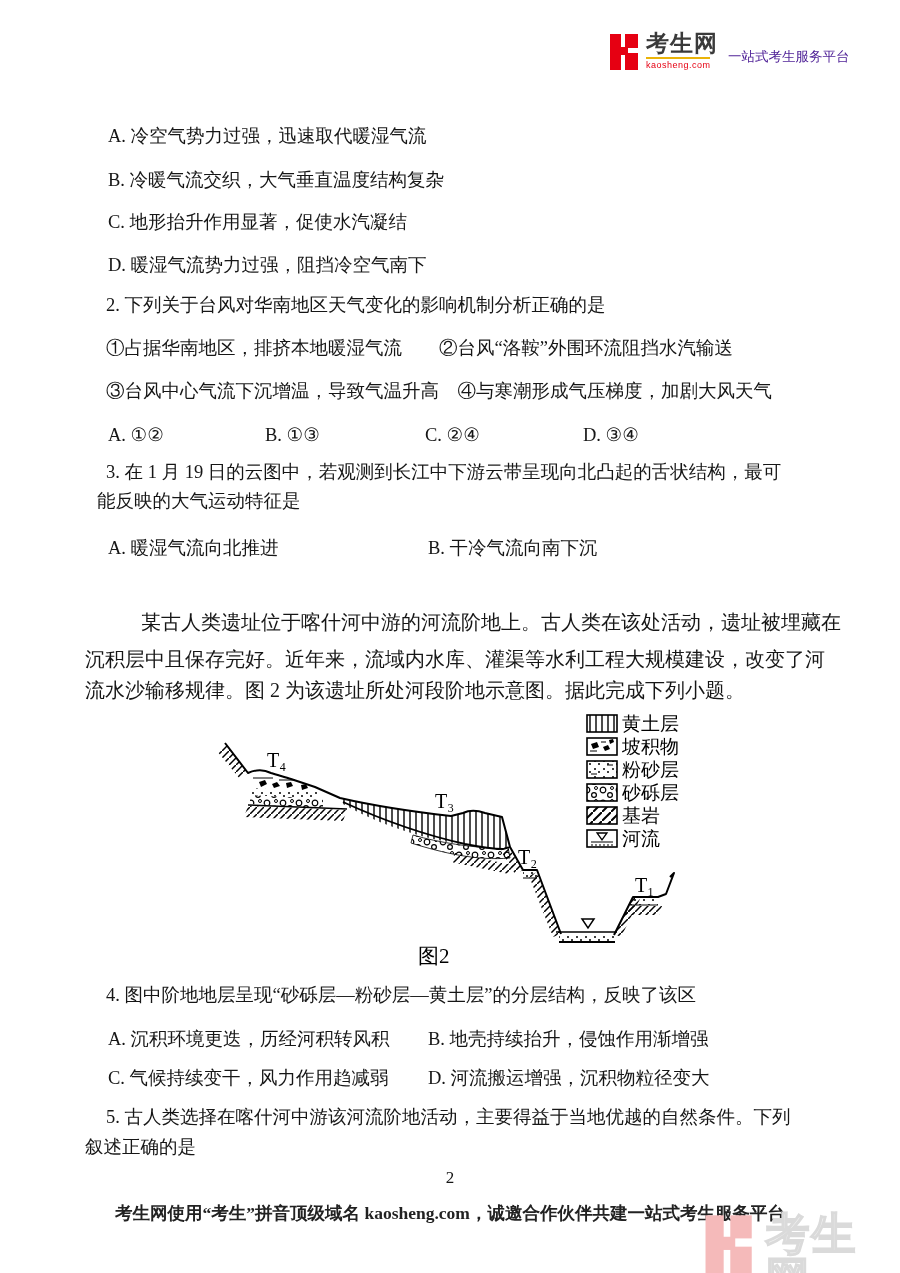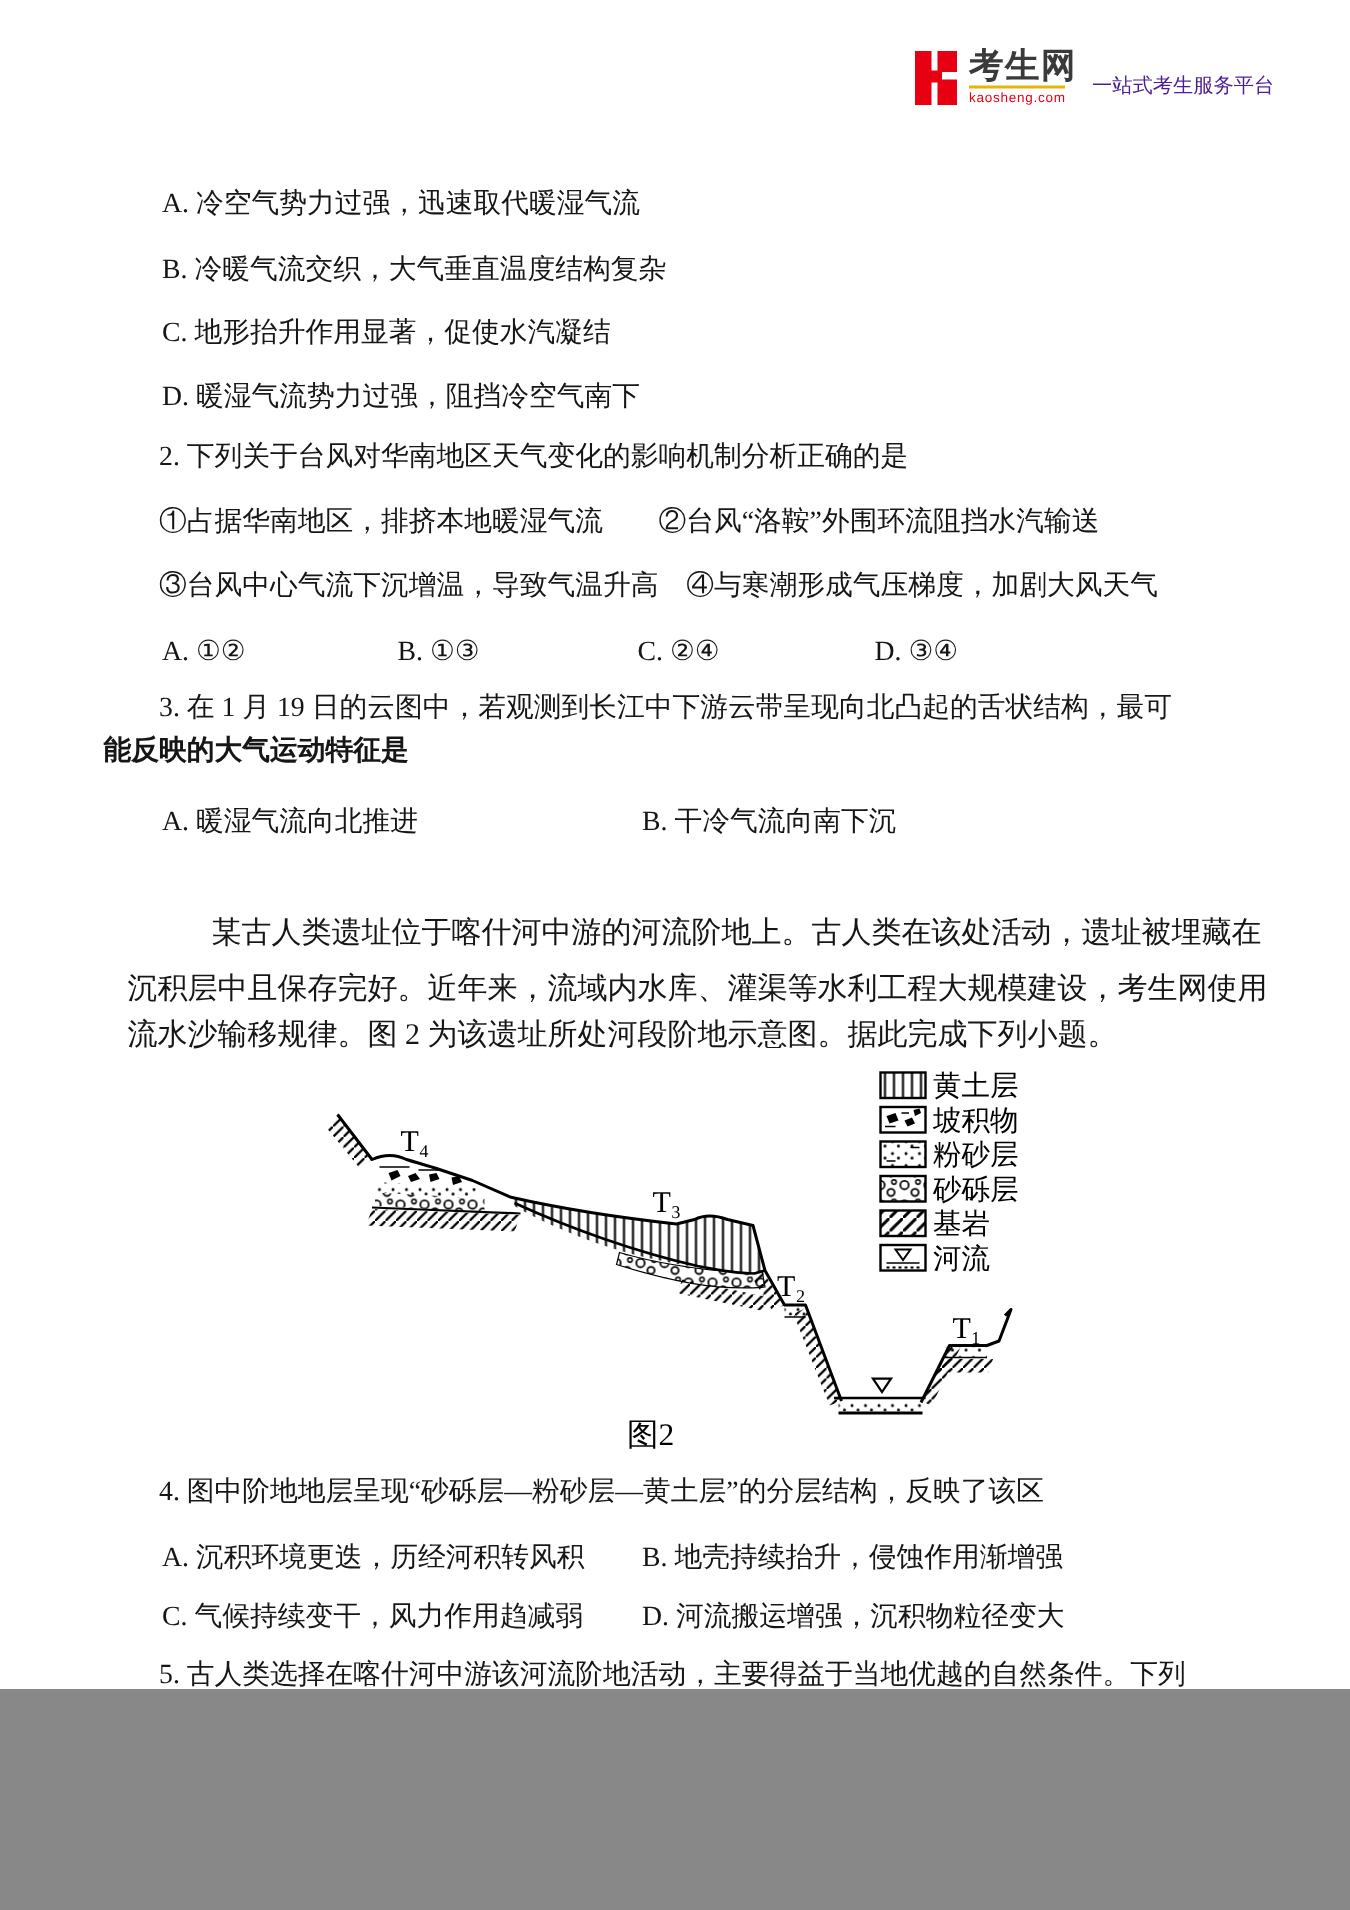--- a/index.html
+++ b/index.html
@@ -1,17 +1,17 @@
 <!DOCTYPE html>
 <html><head>
 <meta charset="utf-8">
 <style>
   html,body { margin:0; padding:0; background:#888; }
   .page {
-    position:relative; width:900px; height:1126px; margin:0 auto;
+    position:relative; width:900px; height:1273px; margin:0 auto;
     background:#ffffff; overflow:hidden;
     font-family:"Liberation Serif","DejaVu Serif",serif;
     color:#161616;
   }
   .line { position:absolute; font-size:18.5px; line-height:1.4; white-space:nowrap; }
   .col2 { position:absolute; left:320px; }
   .ans  { position:absolute; }
   .passage { font-size:20px; }
   
   .brand { position:absolute; left:610px; top:32px; display:flex; align-items:flex-start; }
@@ -56,28 +56,28 @@
   <div class="line" style="left:106px; top:336px;">①占据华南地区，排挤本地暖湿气流　　②台风“洛鞍”外围环流阻挡水汽输送</div>
   <div class="line" style="left:106px; top:379px;">③台风中心气流下沉增温，导致气温升高　④与寒潮形成气压梯度，加剧大风天气</div>
   <div class="line" style="left:108px; top:423px; width:700px;">
     <span class="ans" style="left:0;">A. ①②</span>
     <span class="ans" style="left:157px;">B. ①③</span>
     <span class="ans" style="left:317px;">C. ②④</span>
     <span class="ans" style="left:475px;">D. ③④</span>
   </div>
 
   <div class="line" style="left:106px; top:460px;">3. 在 1 月 19 日的云图中，若观测到长江中下游云带呈现向北凸起的舌状结构，最可</div>
-  <div class="line" style="left:69px;  top:489px;font-weight:bold;">能反映的大气运动特征是</div>
+  <div class="line" style="left:97px;  top:489px;">能反映的大气运动特征是</div>
   <div class="line" style="left:108px; top:536px; width:700px;">
     <span>A. 暖湿气流向北推进</span>
     <span class="col2">B. 干冷气流向南下沉</span>
   </div>
 
   <div class="line passage" style="left:141px; top:608px;">某古人类遗址位于喀什河中游的河流阶地上。古人类在该处活动，遗址被埋藏在</div>
-  <div class="line passage" style="left:85px;  top:645px;">沉积层中且保存完好。近年来，流域内水库、灌渠等水利工程大规模建设，考生网使用</div>
+  <div class="line passage" style="left:85px;  top:645px;">沉积层中且保存完好。近年来，流域内水库、灌渠等水利工程大规模建设，改变了河</div>
   <div class="line passage" style="left:85px;  top:676px;">流水沙输移规律。图 2 为该遗址所处河段阶地示意图。据此完成下列小题。</div>
 
   <svg style="position:absolute; left:215px; top:695px;" width="525" height="285" viewBox="0 0 525 285">
     <defs>
       <pattern id="pv" width="6" height="12" patternUnits="userSpaceOnUse">
         <path d="M3,0 V12" stroke="#000" stroke-width="1.4"></path>
       </pattern>
       <pattern id="ph" width="7" height="7" patternUnits="userSpaceOnUse">
         <path d="M0,7 L7,0" stroke="#000" stroke-width="1.5"></path>
       </pattern>

